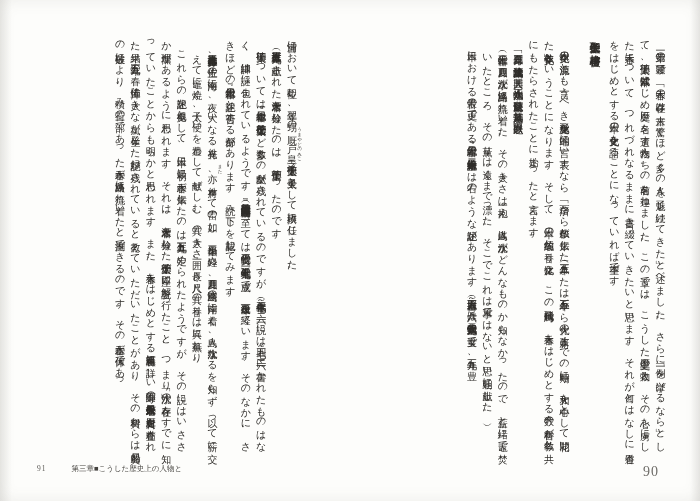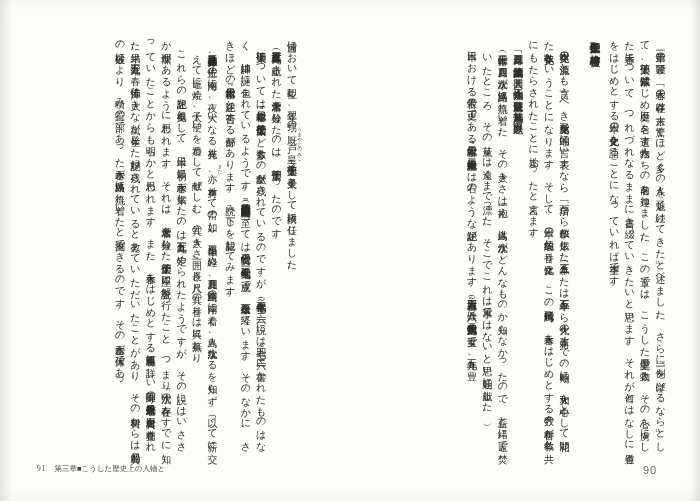--- a/index.html
+++ b/index.html
@@ -46,30 +46,30 @@
     font-size:10.5px;
     text-indent:0 !important;
     margin-right:4px !important;
     margin-left:15px !important;
   }
   ruby{ruby-position:over;}
   rt{font-size:4.5px;letter-spacing:0;}
 
   .folio{
     position:absolute;
-    font-size:11px;
+    font-size:14px;
     color:#6e6c68;
     letter-spacing:1px;
-    font-family:Liberation Sans, sans-serif;
+    font-family:Liberation Serif, serif;
   }
   .folio-right{left:293px;top:464px;}
   .running-foot{
     position:absolute;left:37px;top:464px;
     font-size:7.5px;color:#44423e;
-    display:flex;gap:8px;align-items:baseline;
+    display:flex;gap:25px;align-items:baseline;
     font-family:"Liberation Serif","DejaVu Serif",serif;
   }
   .running-foot .num{color:#5a5854;letter-spacing:1px;}
 </style>
 </head>
 <body>
 
 <div class="spread">
   <div class="edge-shade-left"></div>
   <div class="edge-shade-right"></div>

